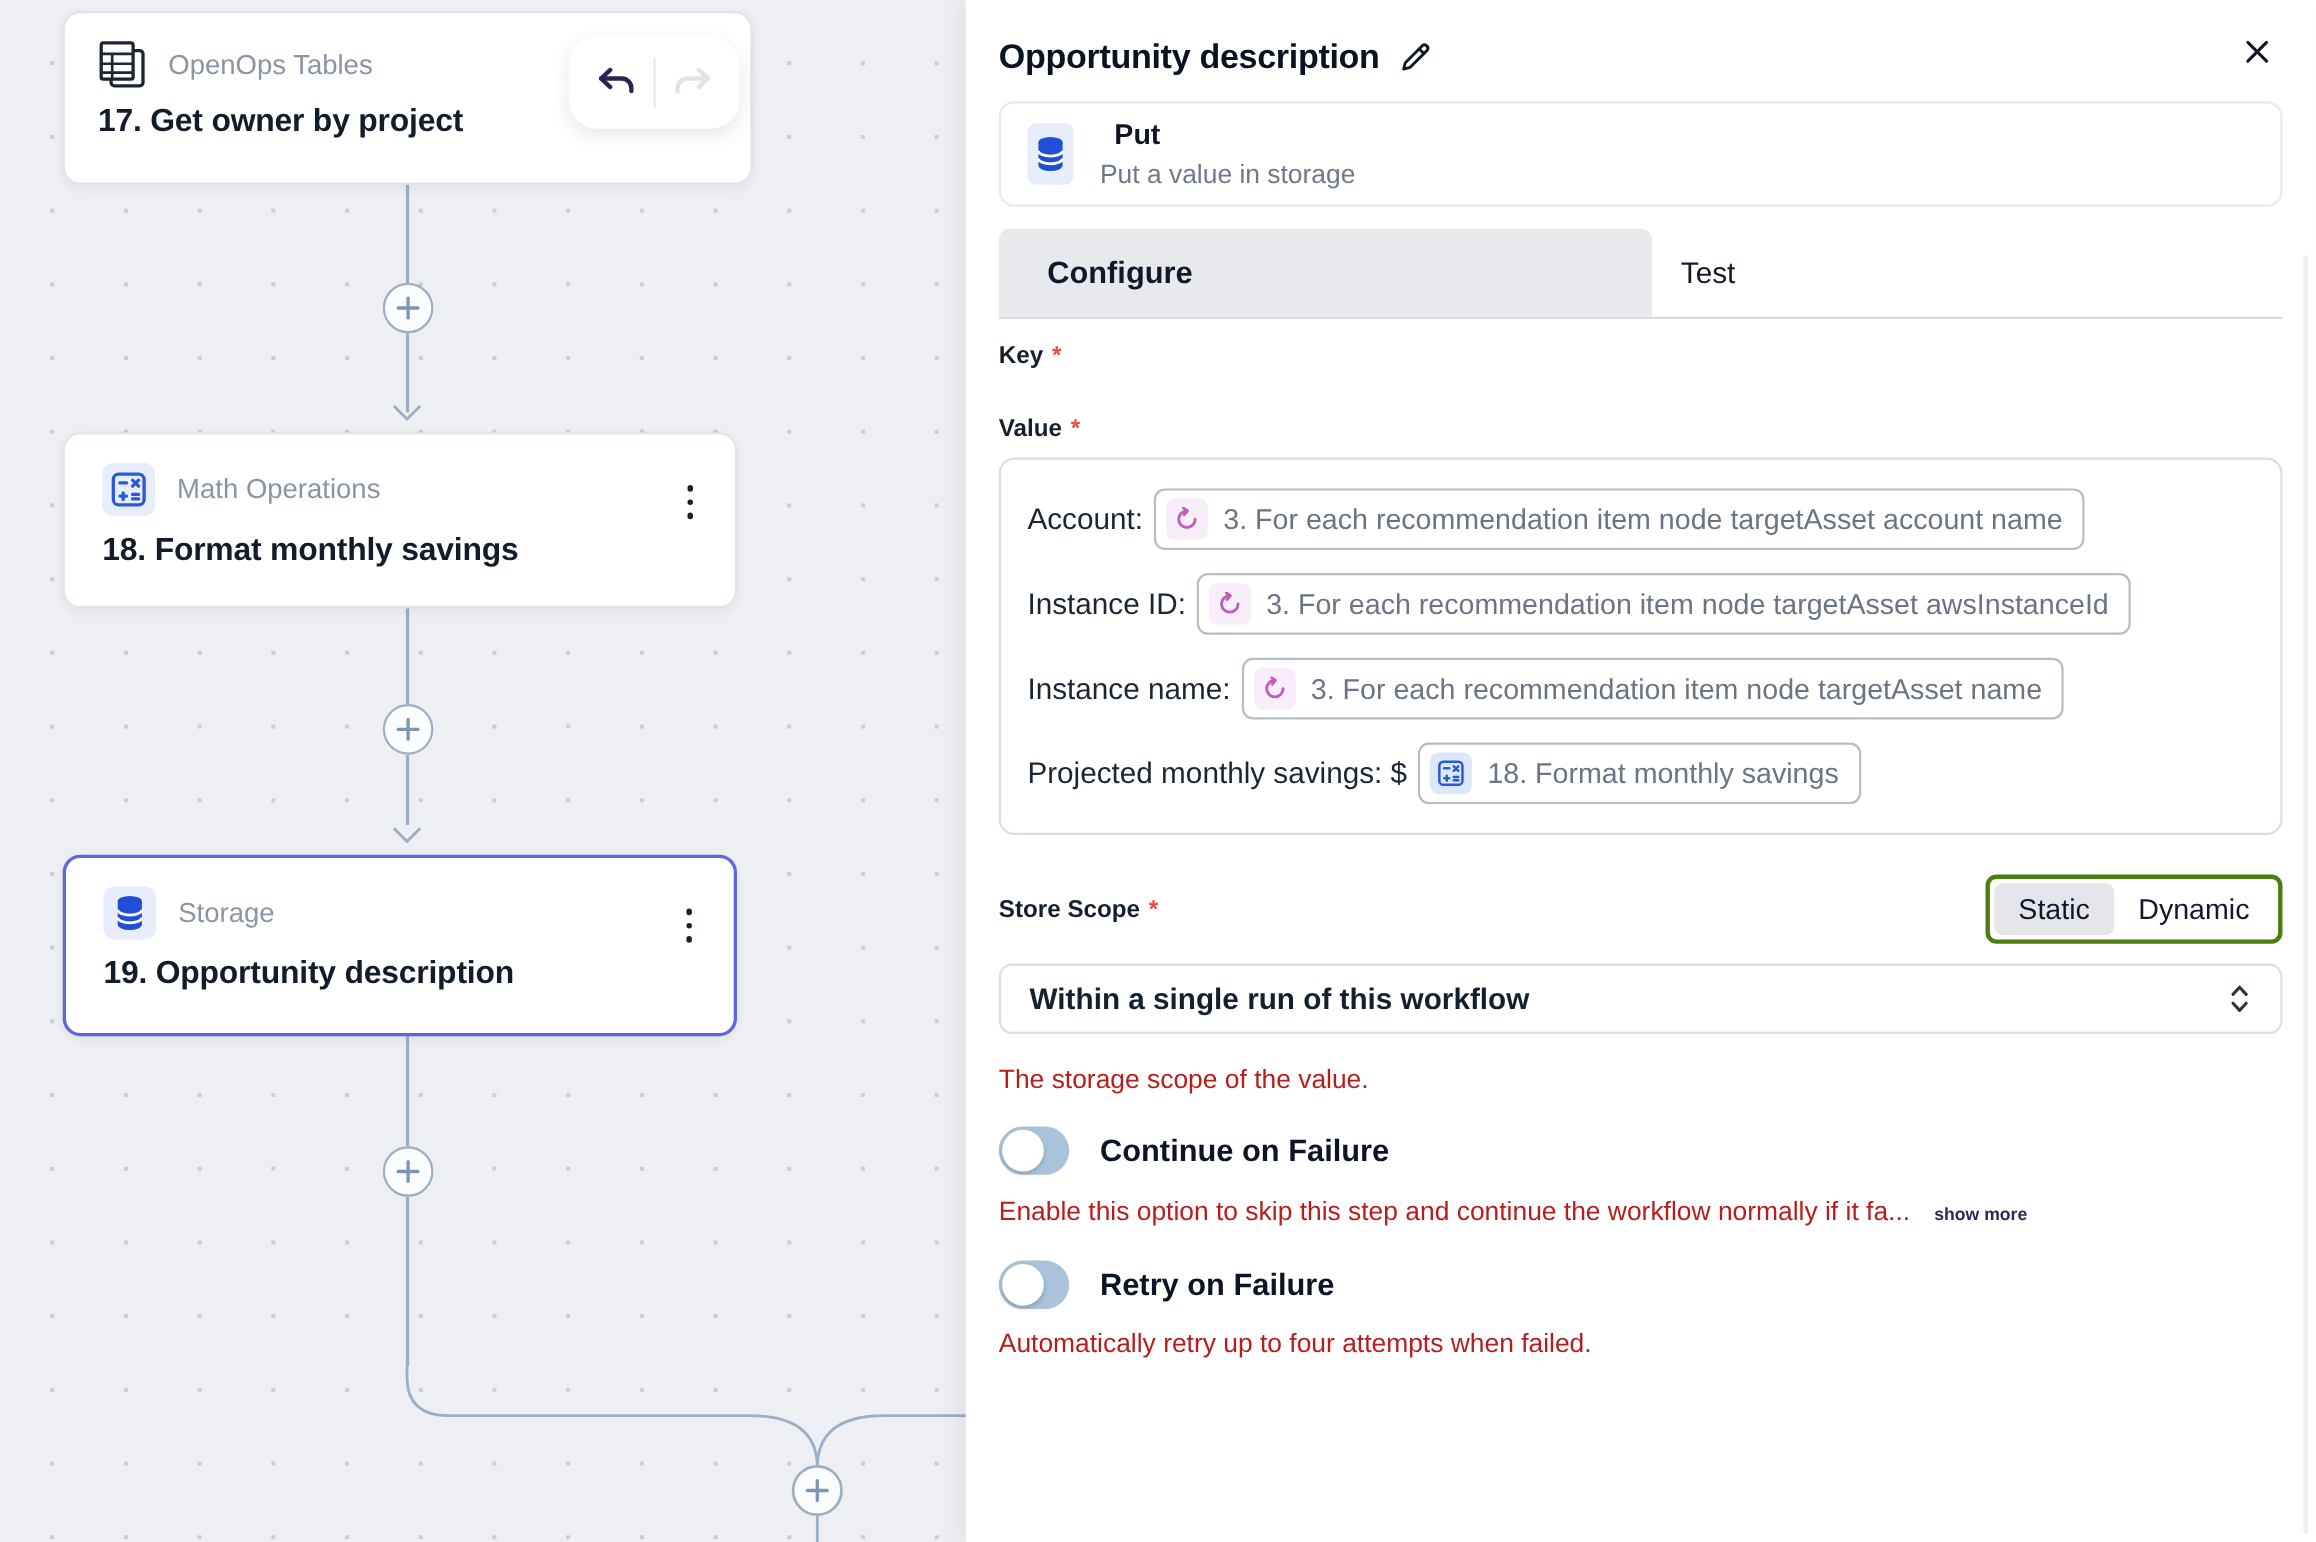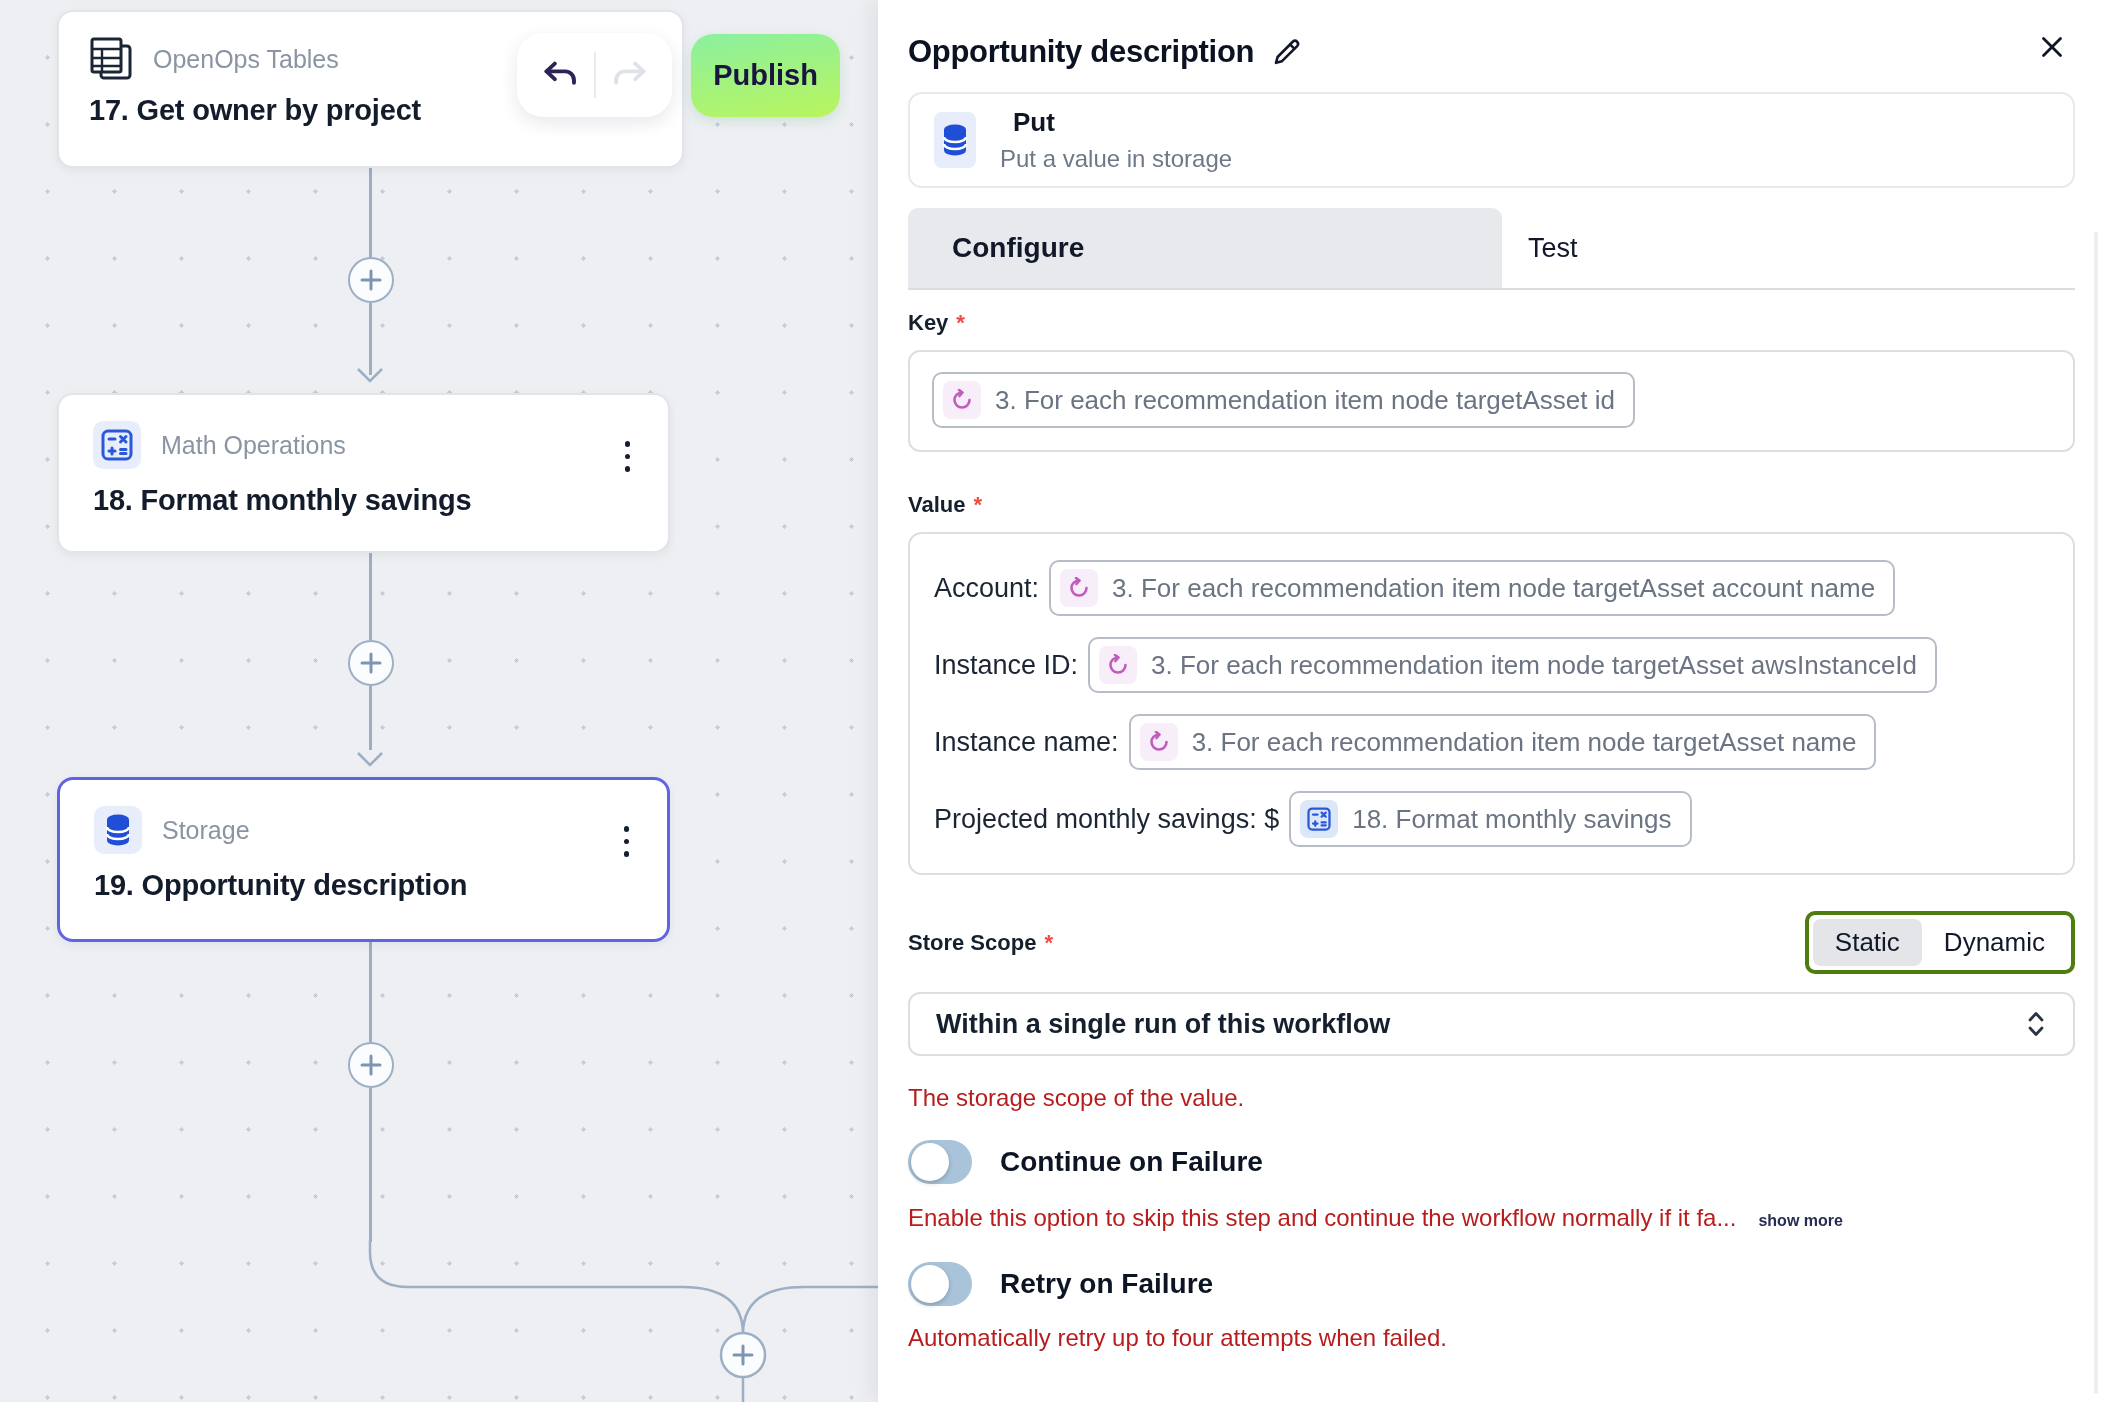--- a/index.html
+++ b/index.html
@@ -231,21 +231,20 @@
       <path d="M12 2.5 L4 10 L12 17.5" fill="none" stroke="#2c2457" stroke-width="3.8" stroke-linecap="round" stroke-linejoin="round"></path>
       <path d="M4 10 H22 a8.5 8.5 0 0 1 8.5 8.5 V21" fill="none" stroke="#2c2457" stroke-width="3.8" stroke-linecap="round"></path>
     </svg>
     <div class="pill-divider"></div>
     <svg width="38" height="28" viewBox="0 0 36 27" style="cursor:pointer">
       <path d="M24 2.5 L32 10 L24 17.5" fill="none" stroke="#dfe3e9" stroke-width="3.8" stroke-linecap="round" stroke-linejoin="round"></path>
       <path d="M32 10 H14 a8.5 8.5 0 0 0 -8.5 8.5 V21" fill="none" stroke="#dfe3e9" stroke-width="3.8" stroke-linecap="round"></path>
     </svg>
   </div>
 
-  <button class="btn-publish">Publish</button>
 </div>
 
 <div class="panel">
 
   <div class="panel-header">
     <span class="panel-title">Opportunity description</span>
     <span class="edit-pencil">
       <svg width="30" height="30" viewBox="0 0 30 30" fill="none" stroke="#101828" stroke-width="2.6" stroke-linecap="round" stroke-linejoin="round">
         <path d="M21 4.5 a3.1 3.1 0 0 1 4.4 4.3 L10 24.2 L4 25.8 L5.6 20 Z"></path>
         <path d="M18.3 7.6 L22.3 11.6"></path>
@@ -273,31 +272,20 @@
     </div>
   </div>
 
   <div class="tabs">
     <div class="tab-configure">Configure</div>
     <div class="tab-test">Test</div>
   </div>
 
   <div class="field-label">
     <span>Key</span><span class="req">*</span>
-  </div>
-  <div class="key-input">
-    <span class="chip">
-      <span class="tk-icon">
-        <svg width="22" height="22" viewBox="0 0 22 22" fill="none" stroke="#bf5cbe" stroke-width="2.6" stroke-linecap="round" stroke-linejoin="round">
-          <path d="M18.5 11 A7.5 7.5 0 1 1 11 3.5"></path>
-          <path d="M8 1 L11.5 3.5 L8.5 7"></path>
-        </svg>
-      </span>
-      <span>3. For each recommendation item node targetAsset id</span>
-    </span>
   </div>
 
   <div class="field-label" style="margin-top:40px;">
     <span>Value</span><span class="req">*</span>
   </div>
   <div class="value-box">
 
     <div class="vrow">
       <span class="vrow-label">Account:</span>
       <span class="chip">

